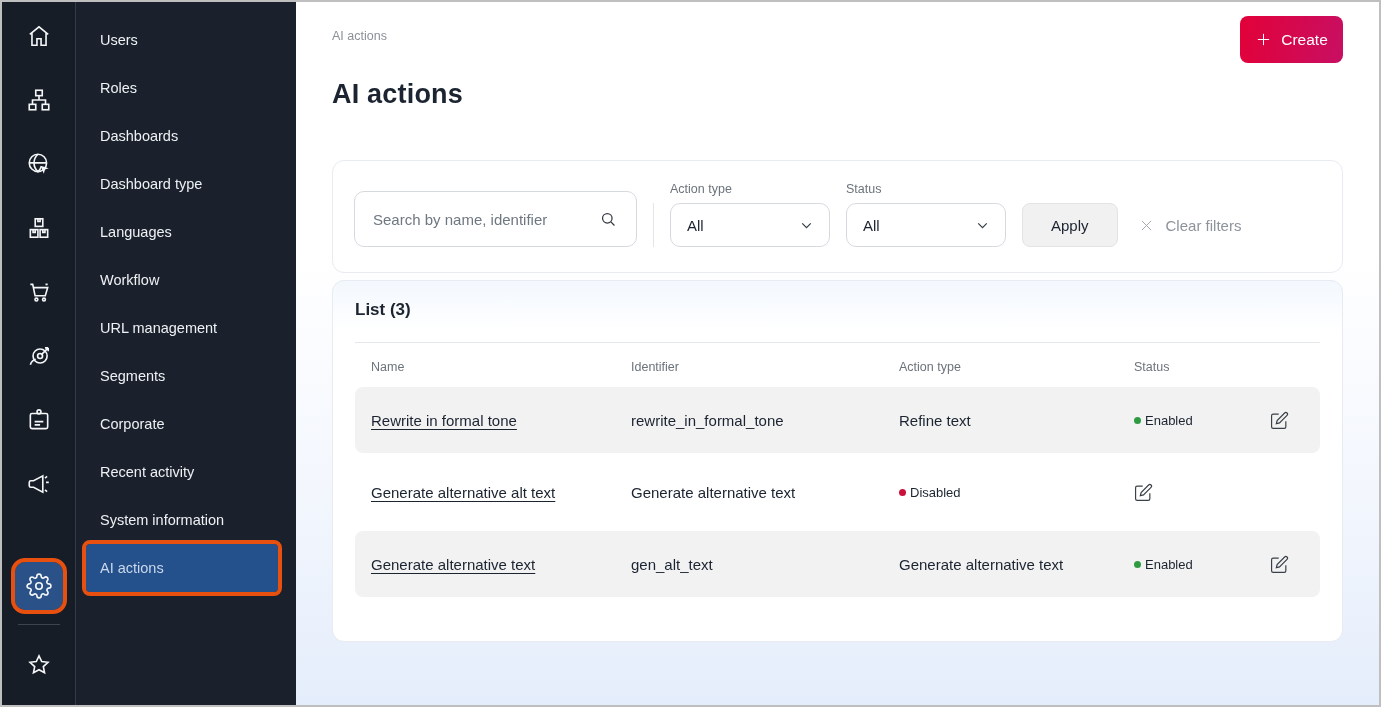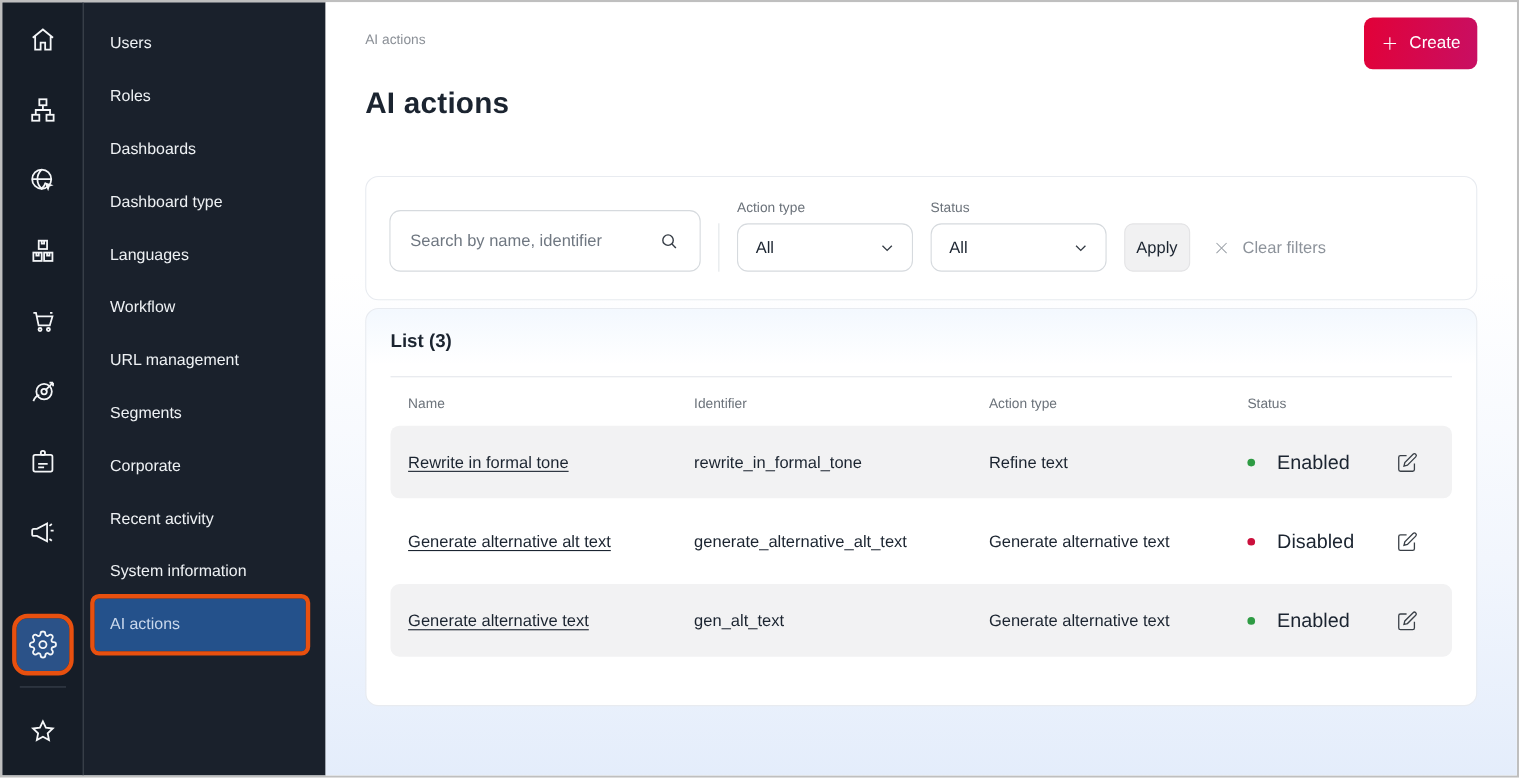--- a/index.html
+++ b/index.html
@@ -104,21 +104,21 @@
   .select-label { font-size: 12.5px; color: #6c737b; }
   .select-box {
     width: 160px; height: 44px;
     border: 1px solid #d6dade; border-radius: 10px;
     display: flex; align-items: center; justify-content: space-between;
     padding: 0 14px 0 16px;
     font-size: 15px; color: #1b2430; background: #fff; cursor: pointer;
   }
   .select-box svg { width: 17px; height: 17px; stroke: #343b44; fill: none; stroke-width: 1.7; }
   .apply-btn {
-    height: 44px; padding: 0 10px;
+    height: 44px; padding: 0 28px;
     background: #f1f1f2; border: 1px solid #e3e3e5; border-radius: 8px;
     font-size: 15px; color: #1b2430; font-family: inherit; cursor: pointer;
   }
   .clear-btn {
     display: flex; align-items: center; gap: 11px;
     height: 44px; border: none; background: transparent;
     font-size: 15px; color: #8d939b; font-family: inherit; cursor: pointer;
     padding: 0 4px;
   }
   .clear-btn svg { width: 17px; height: 17px; stroke: #9aa0a7; stroke-width: 1.3; }
@@ -142,21 +142,21 @@
     display: grid; grid-template-columns: 260px 268px 235px 1fr 34px;
     align-items: center;
     height: 66px;
     padding: 0 16px;
     border-radius: 8px;
     font-size: 15px; color: #1b2430;
     margin-bottom: 6px;
   }
   .tbl-row.shaded { background: #f2f2f3; }
   .row-name a { color: #1b2430; text-decoration: underline; text-underline-offset: 3px; cursor: pointer; }
-  .status-cell { display: flex; align-items: center; gap: 20px; font-size: 18px; }
+  .status-cell { display: flex; align-items: center; gap: 4px; font-size: 13px; }
   .status-dot { width: 7px; height: 7px; border-radius: 50%; flex: 0 0 7px; }
   .edit-btn { background: none; border: none; cursor: pointer; padding: 0; display: flex; }
   .edit-btn svg { width: 19px; height: 19px; stroke: #3a4047; fill: none; stroke-width: 1.5; }
 </style>
 </head>
 <body>
 
 <div class="frame">
 
   <nav class="rail">
@@ -316,21 +316,20 @@
         <button class="edit-btn">
           <svg viewBox="0 0 24 24">
               <path d="M11 4H4a2 2 0 0 0-2 2v14a2 2 0 0 0 2 2h14a2 2 0 0 0 2-2v-7"></path>
               <path d="M18.5 2.5a2.12 2.12 0 0 1 3 3L12 15l-4 1 1-4 9.5-9.5z"></path>
             </svg>
         </button>
       </div>
 
       <div class="tbl-row">
         <span class="row-name"><a>Generate alternative alt text</a></span>
-        <span>generate_alternative_alt_text</span>
         <span>Generate alternative text</span>
         <span class="status-cell">
           <span class="status-dot" style="background: rgb(203, 16, 60);"></span>
           <span>Disabled</span>
         </span>
         <button class="edit-btn">
           <svg viewBox="0 0 24 24">
               <path d="M11 4H4a2 2 0 0 0-2 2v14a2 2 0 0 0 2 2h14a2 2 0 0 0 2-2v-7"></path>
               <path d="M18.5 2.5a2.12 2.12 0 0 1 3 3L12 15l-4 1 1-4 9.5-9.5z"></path>
             </svg>

